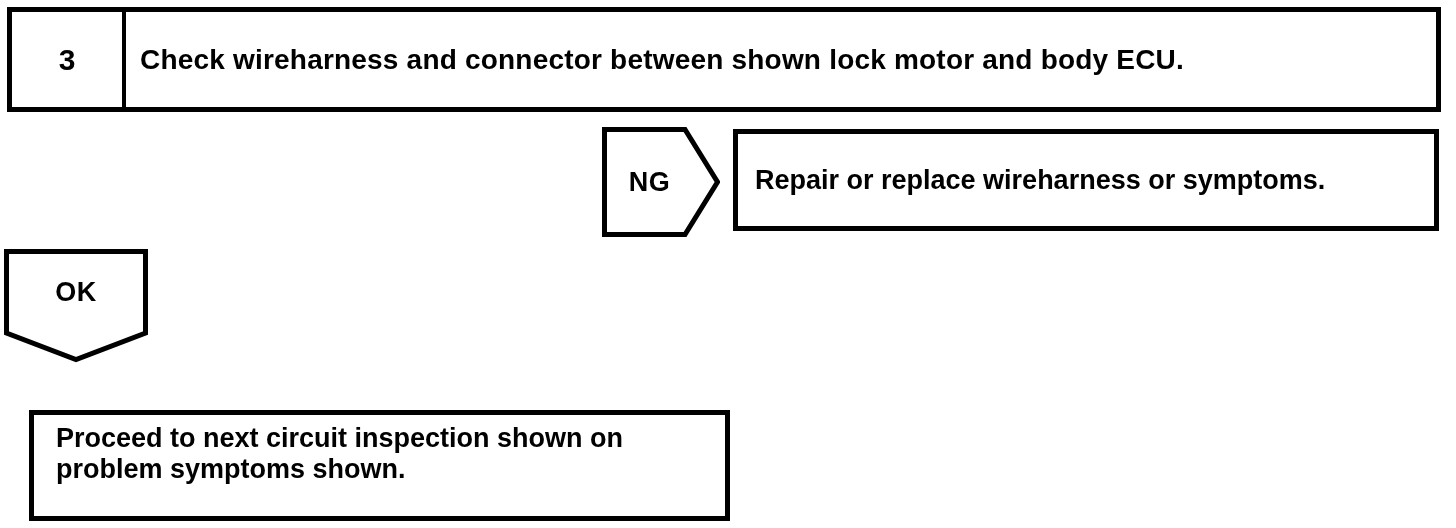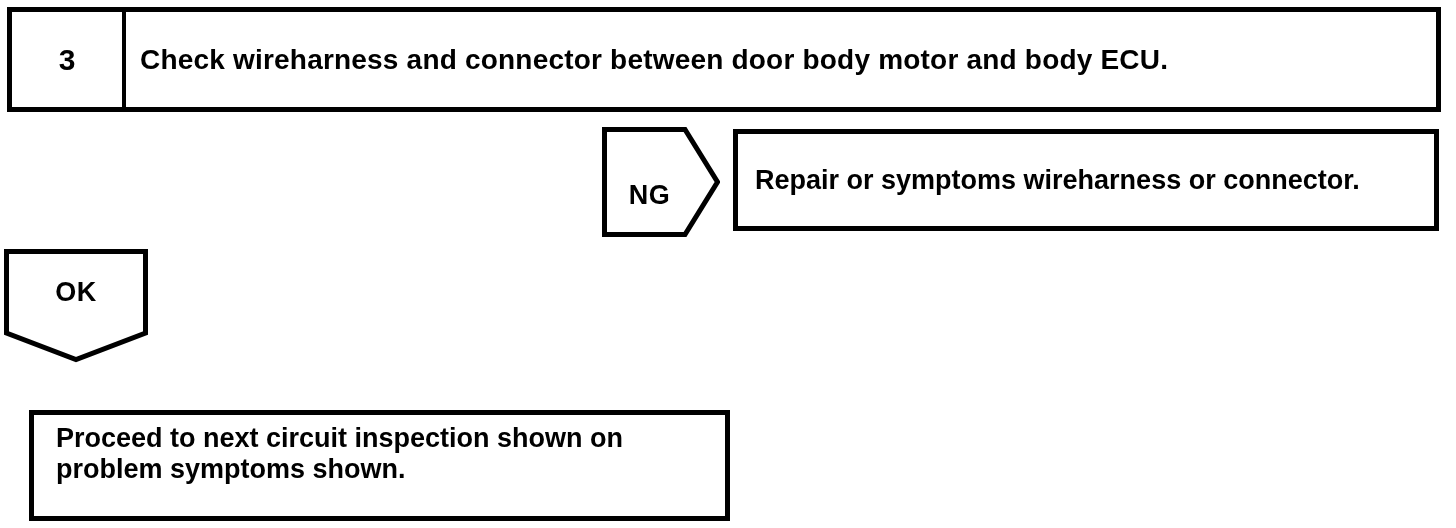--- a/index.html
+++ b/index.html
@@ -69,21 +69,20 @@
     left: 602px;
     top: 127px;
     width: 118px;
     height: 110px;
   }
   #ng-label {
     left: 0;
     top: 0;
     width: 95px;
     height: 110px;
-    margin-top: 13px;
   }
   #ok-connector {
     left: 4px;
     top: 249px;
     width: 144px;
     height: 114px;
     text-align: right;
   }
   #ok-label {
     left: 0;
@@ -121,33 +120,33 @@
 </head>
 <body>
 
 <div id="canvas">
 
   <div class="box" id="step-box">
     <div id="step-number-cell">
       <span>3</span>
     </div>
     <div id="step-text-cell">
-      <span>Check wireharness and connector between door body motor and body ECU.</span>
+      <span>Check wireharness and connector between shown lock motor and body ECU.</span>
     </div>
   </div>
 
   <div class="connector" id="ng-connector">
     <svg width="118" height="110" viewBox="0 0 118 110" xmlns="http://www.w3.org/2000/svg">
       <polygon points="2.5,2.5 83,2.5 115.5,55 83,107.5 2.5,107.5" fill="#ffffff" stroke="#000000" stroke-width="5" stroke-linejoin="miter"></polygon>
     </svg>
     <span class="pent-label" id="ng-label">NG</span>
   </div>
 
   <div class="box" id="ng-action-box">
-    <span>Repair or symptoms wireharness or connector.</span>
+    <span>Repair or replace wireharness or symptoms.</span>
   </div>
 
   <div class="connector" id="ok-connector">
     <svg width="144" height="114" viewBox="0 0 144 114" xmlns="http://www.w3.org/2000/svg">
       <polygon points="2.5,2.5 141.5,2.5 141.5,84 72,110.5 2.5,84" fill="#ffffff" stroke="#000000" stroke-width="5" stroke-linejoin="miter"></polygon>
     </svg>
     <span class="pent-label" id="ok-label">OK</span>
   </div>
 
   <div class="box" id="result-box">

